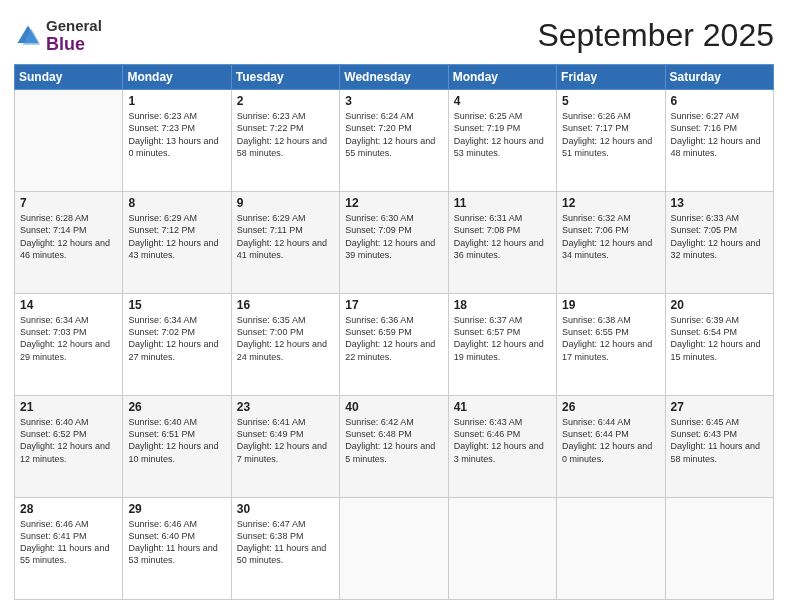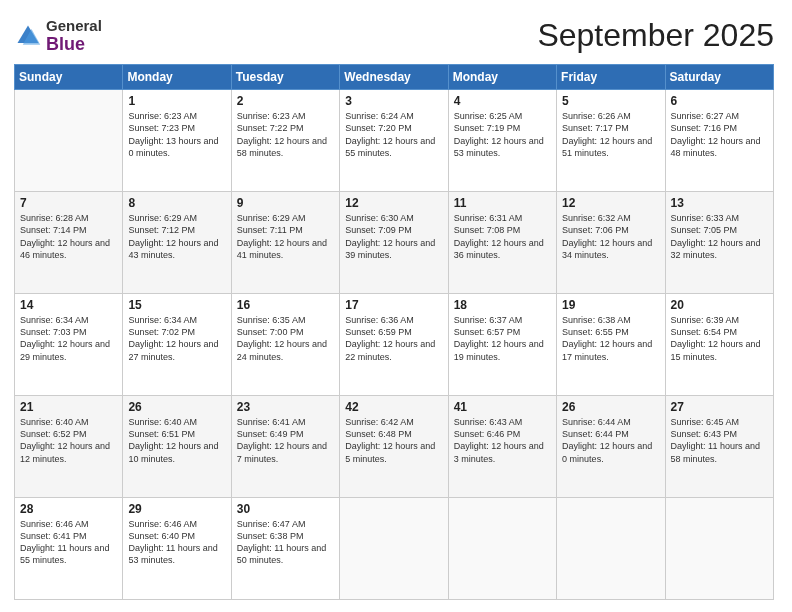--- a/index.html
+++ b/index.html
@@ -231,21 +231,21 @@
           </td>
           <td>
             <span class="day-number">26</span>
             <div class="cell-text">Sunrise: 6:40 AM<br>Sunset: 6:51 PM<br>Daylight: 12 hours and 10 minutes.</div>
           </td>
           <td>
             <span class="day-number">23</span>
             <div class="cell-text">Sunrise: 6:41 AM<br>Sunset: 6:49 PM<br>Daylight: 12 hours and 7 minutes.</div>
           </td>
           <td>
-            <span class="day-number">42</span>
+            <span class="day-number">40</span>
             <div class="cell-text">Sunrise: 6:42 AM<br>Sunset: 6:48 PM<br>Daylight: 12 hours and 5 minutes.</div>
           </td>
           <td>
             <span class="day-number">41</span>
             <div class="cell-text">Sunrise: 6:43 AM<br>Sunset: 6:46 PM<br>Daylight: 12 hours and 3 minutes.</div>
           </td>
           <td>
             <span class="day-number">26</span>
             <div class="cell-text">Sunrise: 6:44 AM<br>Sunset: 6:44 PM<br>Daylight: 12 hours and 0 minutes.</div>
           </td>

